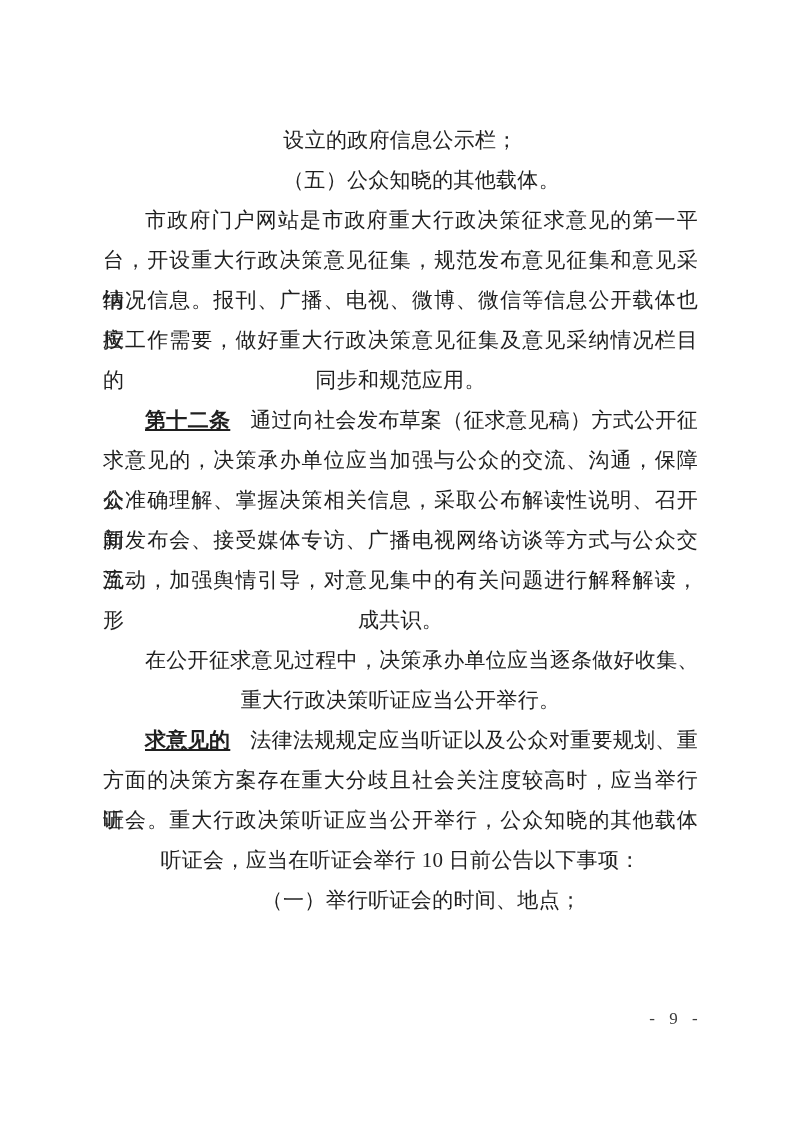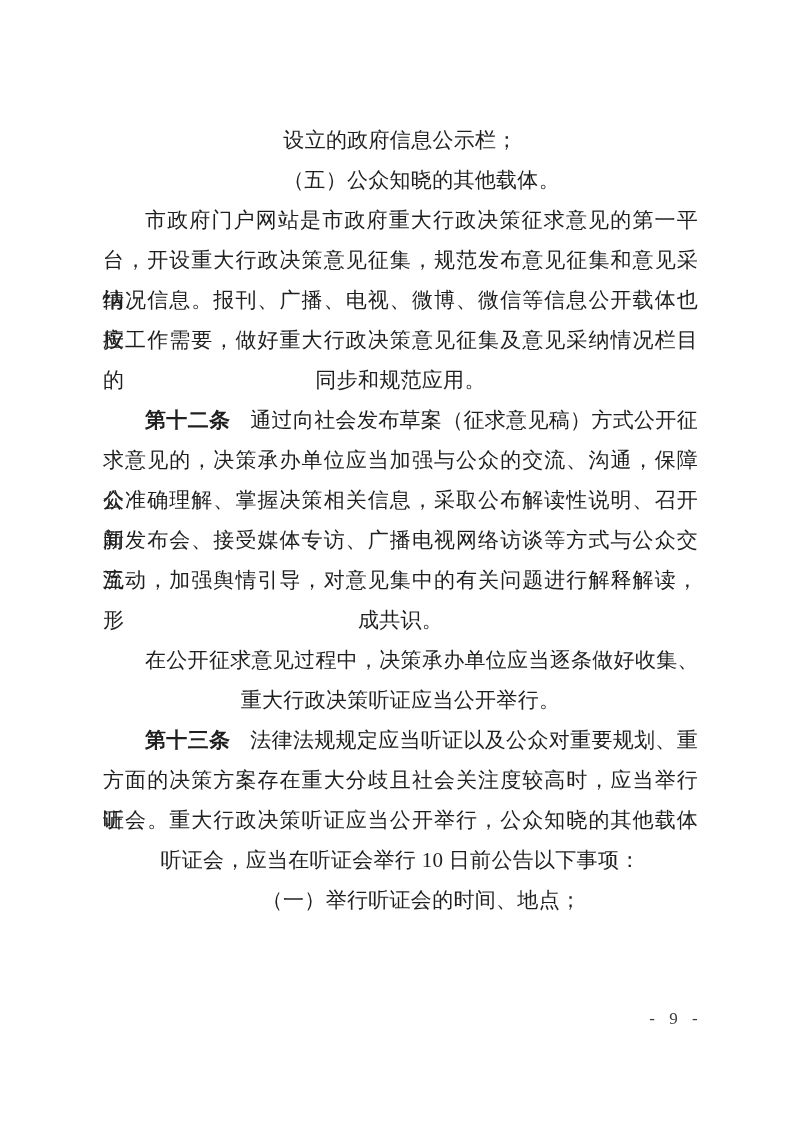--- a/index.html
+++ b/index.html
@@ -31,20 +31,21 @@
   .line.fill {
     white-space: normal;
     text-align: justify;
     text-align-last: justify;
     text-justify: inter-ideograph;
   }
   .line.indent { text-indent: 42px; }
   .lead {
     font-weight: bold;
     margin-right: 20px;
+    text-decoration: underline;
   }
   .page-number {
     position: absolute;
     left: 632px;
     top: 1006px;
     width: 88px;
     height: 26px;
     line-height: 26px;
     text-align: center;
     font-size: 17px;
@@ -65,20 +66,20 @@
       <div class="line fill">按工作需要，做好重大行政决策意见征集及意见采纳情况栏目的</div>
       <div class="line">同步和规范应用。</div>
       <div class="line indent fill"><span class="lead">第十二条</span>通过向社会发布草案（征求意见稿）方式公开征</div>
       <div class="line fill">求意见的，决策承办单位应当加强与公众的交流、沟通，保障公</div>
       <div class="line fill">众准确理解、掌握决策相关信息，采取公布解读性说明、召开新</div>
       <div class="line fill">闻发布会、接受媒体专访、广播电视网络访谈等方式与公众交流</div>
       <div class="line fill">互动，加强舆情引导，对意见集中的有关问题进行解释解读，形</div>
       <div class="line">成共识。</div>
       <div class="line indent">在公开征求意见过程中，决策承办单位应当逐条做好收集、</div>
       <div class="line">重大行政决策听证应当公开举行。</div>
-      <div class="line indent fill"><span class="lead">第十三条</span>法律法规规定应当听证以及公众对重要规划、重</div>
+      <div class="line indent fill"><span class="lead">求意见的</span>法律法规规定应当听证以及公众对重要规划、重</div>
       <div class="line fill">方面的决策方案存在重大分歧且社会关注度较高时，应当举行听</div>
       <div class="line fill">证会。重大行政决策听证应当公开举行，公众知晓的其他载体</div>
       <div class="line">听证会，应当在听证会举行 10 日前公告以下事项：</div>
       <div class="line indent">（一）举行听证会的时间、地点；</div>
     </div>
   <div class="page-number">- 9 -</div>
 </div>
 
 </body></html>

